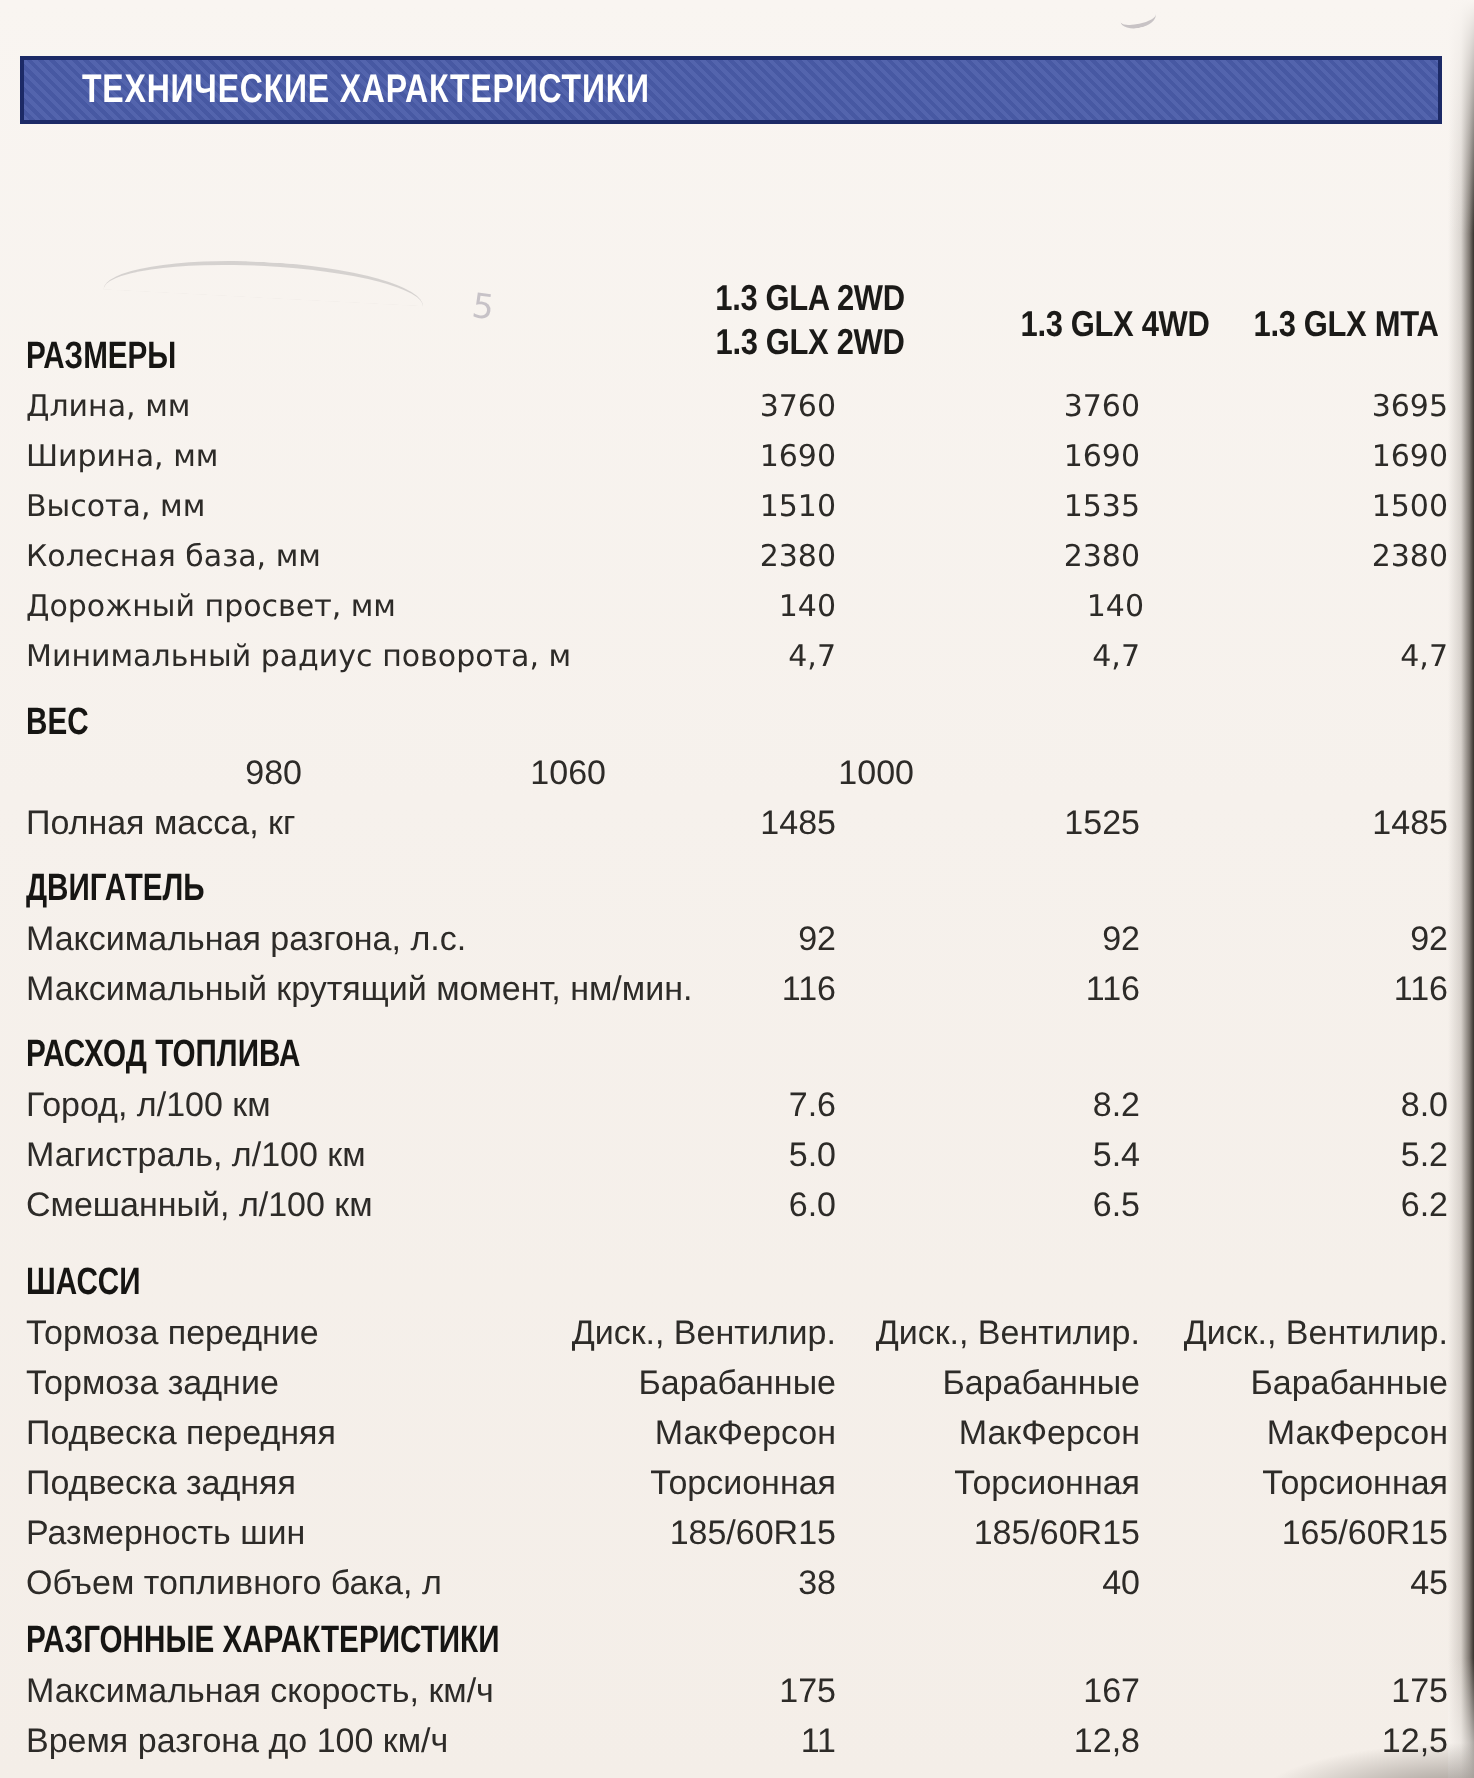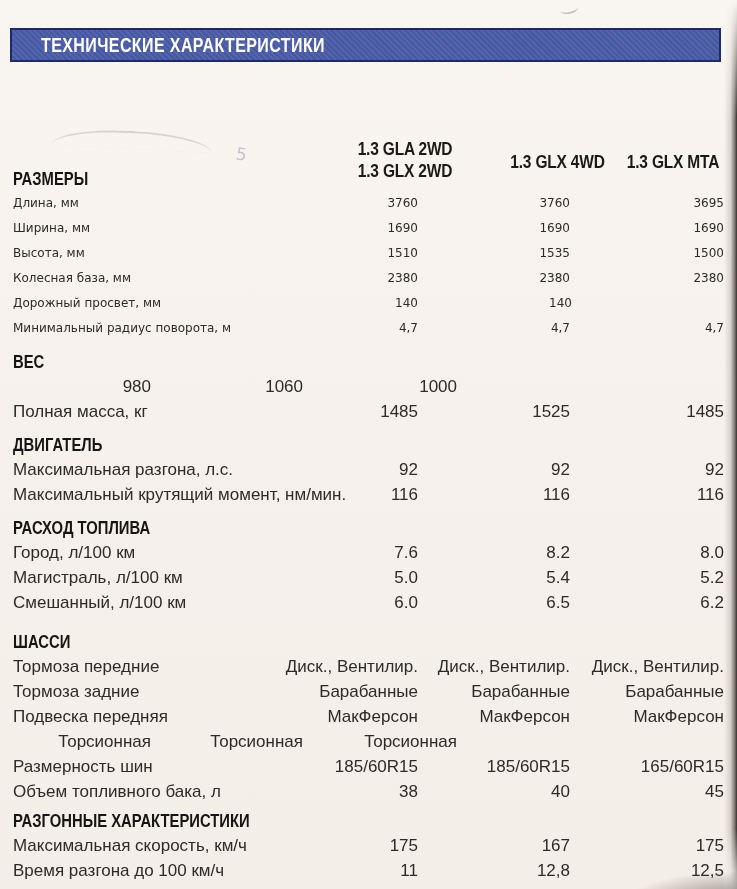--- a/index.html
+++ b/index.html
@@ -42,21 +42,21 @@
   .section{margin-top:8px;}
   .sec-0{margin-top:-20px;}
   .sec-4{margin-top:14px;}
   .sec-5{margin-top:4px;}
   .section-title{
     font-weight:bold;font-size:19px;line-height:25px;color:#161513;
     white-space:nowrap;transform:scaleX(.78);transform-origin:left center;
     letter-spacing:0;
   }
   .row{display:flex;line-height:25px;font-size:17px;}
-  .sec-0 .row{font-family:"DejaVu Sans",sans-serif;font-size:12px;}
+  .sec-0 .row{font-family:"DejaVu Sans",sans-serif;font-size:15px;}
   .lbl{width:267px;flex:none;white-space:nowrap;}
   .val{flex:none;text-align:right;white-space:nowrap;}
   .c0{width:138px;}
   .c1{width:152px;}
   .c2{width:154px;}
 
   
   .edge-right{
     position:absolute;top:0;right:0;width:13px;height:100%;pointer-events:none;
     background:linear-gradient(to right,rgba(104,96,88,0) 0%,rgba(104,96,88,.22) 50%,rgba(66,59,52,.66) 82%,rgba(38,33,28,.92) 100%);
@@ -214,20 +214,21 @@
             <div class="val c1">Барабанные</div>
             <div class="val c2">Барабанные</div>
           </div>
           <div class="row">
             <div class="lbl">Подвеска передняя</div>
             <div class="val c0">МакФерсон</div>
             <div class="val c1">МакФерсон</div>
             <div class="val c2">МакФерсон</div>
           </div>
           <div class="row">
+            <div class="lbl">Подвеска задняя</div>
             <div class="val c0">Торсионная</div>
             <div class="val c1">Торсионная</div>
             <div class="val c2">Торсионная</div>
           </div>
           <div class="row">
             <div class="lbl">Размерность шин</div>
             <div class="val c0">185/60R15</div>
             <div class="val c1">185/60R15</div>
             <div class="val c2">165/60R15</div>
           </div>

